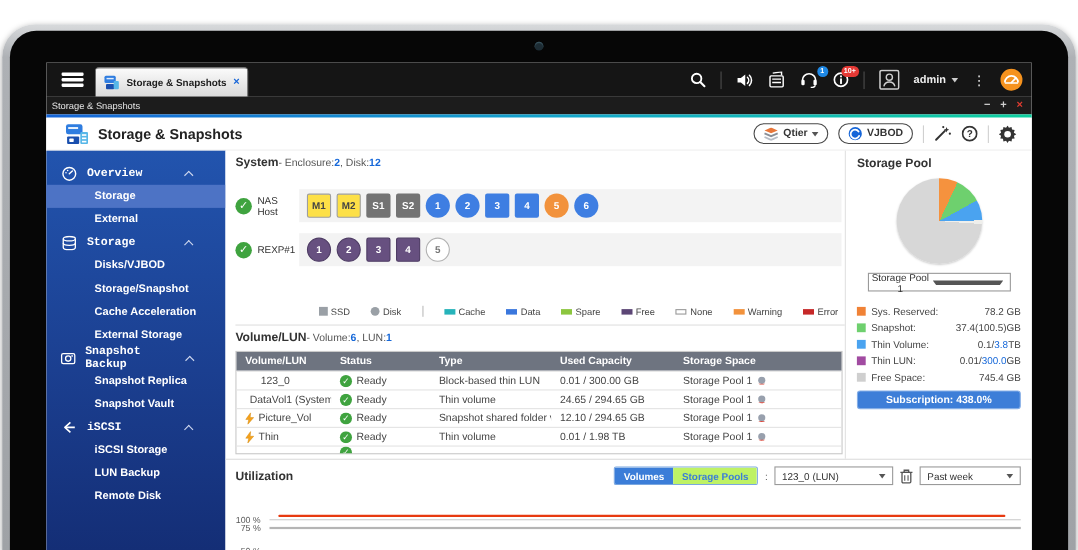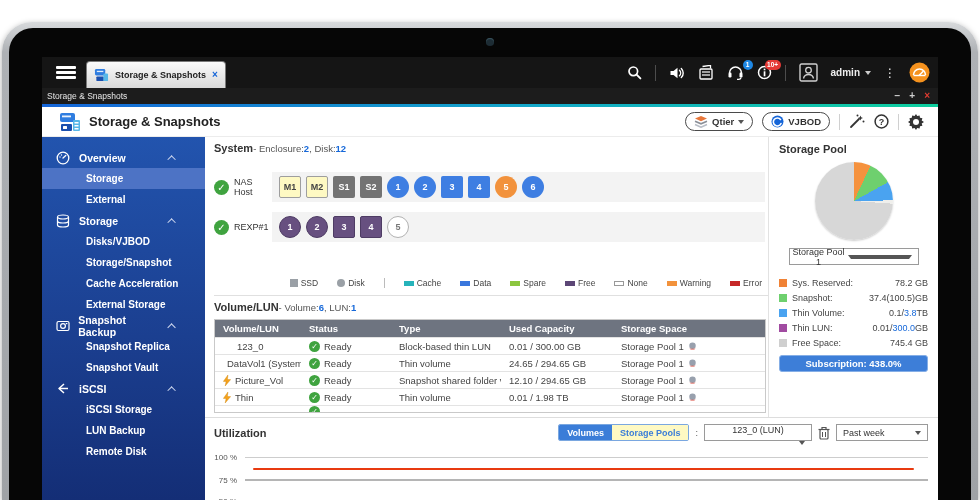--- a/index.html
+++ b/index.html
@@ -60,21 +60,21 @@
   .hsep { width:1px; height:16px; background:#d0d0d0; }
   .hicon { cursor:pointer; display:flex; align-items:center; }
 
   
   .body { position:absolute; left:0; top:80px; width:896px; height:363px; display:flex; }
 
   
   .sidebar { width:163px; height:363px; background:linear-gradient(180deg,#2254ae 0,#1b3f90 55%,#142e76 100%);
     padding-top:10px; flex:none; }
   .nav-group, .nav-item { height:21px; display:flex; align-items:center; color:#fff; cursor:pointer; }
-  .nav-group { padding:0 29px 0 13px; gap:8px; }
+  .nav-group { padding:0 29px 0 13px; gap:8px;font-family:Liberation Mono, monospace; }
   .nav-group .nav-label { font-size:10.5px; font-weight:bold; }
   .nav-item { padding-left:44px; font-size:10px; font-weight:bold; }
   .nav-item.selected { background:#4d73c5; }
   .chev { margin-left:auto; width:6px; height:6px; border-left:1.6px solid #cfd8ef; border-top:1.6px solid #cfd8ef;
     transform:rotate(45deg) translateY(2px); }
   .nav-ico { width:16px; display:flex; justify-content:center; }
 
   
   .content { flex:1; position:relative; background:#fff; }
   .upper { position:absolute; left:0; top:0; width:733px; height:280px; display:flex; }
@@ -92,21 +92,21 @@
   .row-label { width:58px; display:flex; align-items:center; gap:5px; flex:none; }
   .row-label span { font-size:9px; color:#333; }
   .check { border-radius:50%; background:#3fa33f; color:#fff; text-align:center; position:relative; flex:none; }
   .check::after { content:"\2713"; font-weight:bold; }
   .check.big { width:15px; height:15px; font-size:10px; line-height:15px; }
   .check.small { width:11px; height:11px; font-size:8px; line-height:11px; }
   .strip { flex:1; height:30px; background:#f3f3f3; display:flex; align-items:center; gap:5px; padding-left:7px; margin-right:3px; }
   .chip { width:22px; height:22px; font-size:9px; font-weight:bold; display:flex; align-items:center;
     justify-content:center; color:#fff; cursor:pointer; flex:none; }
   .chip.square { border-radius:2px; } .chip.circle { border-radius:50%; }
-  .chip.c-white { background:#fef9c3; border:1px solid #9e9e9e; color:#444; }
+  .chip.c-white { background:#fde047; border:1px solid #9e9e9e; color:#444; }
   .chip.c-teal { background:#737373; }
   .chip.c-blue { background:#3e7ee2; }
   .chip.c-orange { background:#f2923c; }
   .chip.c-purple { background:#675080; border:1.5px solid #4e3c64; }
   .chip.c-none { background:#fff; border:1px solid #b2b2b2; color:#777; }
 
   .legend { display:flex; align-items:center; justify-content:flex-end; gap:19px; margin-top:36px;
     padding-right:6px; font-size:8.5px; color:#444; }
   .legend .li { display:flex; align-items:center; gap:3px; }
   .sw-sq { width:8px; height:8px; background:#9aa0a6; }
@@ -142,27 +142,27 @@
     color:#fff; font-size:9.5px; font-weight:bold; display:flex; align-items:center; justify-content:center; cursor:pointer; }
 
   
   .util { position:absolute; left:0; top:280px; width:733px; height:83px; border-top:1px solid #ddd; }
   .util-head { display:flex; align-items:center; padding:6px 10px 0 9px; }
   .util-title { font-size:11px; font-weight:bold; color:#333; }
   .util-controls { margin-left:auto; display:flex; align-items:center; gap:6px; }
   .seg { display:flex; height:17px; border:1px solid #7aa7e0; border-radius:2px; overflow:hidden; }
   .seg > div { padding:0 8px; font-size:9px; font-weight:bold; display:flex; align-items:center; cursor:pointer; }
   .seg .on { background:#3b7dd8; color:#fff; }
-  .seg .off { background:#fef9c3; color:#3b7dd8; }
+  .seg .off { background:#bef264; color:#3b7dd8; }
   .colon { font-size:9px; color:#555; }
   .usel { height:17px; border:1px solid #9a9a9a; background:#fff; display:flex; align-items:center;
     padding:0 6px; gap:6px; cursor:pointer; }
   .usel span { font-size:9px; color:#333; }
   .usel .caret { border-top-color:#555; margin-left:auto; }
-  .usel.w1 { width:108px;flex-direction:column; } .usel.w2 { width:92px; }
+  .usel.w1 { width:108px; } .usel.w2 { width:92px; }
   .chart { position:relative; margin-top:5px; height:58px; }
   .tickrow { position:absolute; left:0; right:10px; height:10px; display:flex; align-items:center; }
   .tick-label { width:32px; text-align:right; font-size:8px; color:#555; flex:none; }
   .tick-line { flex:1; height:1px; background:#cdcdcd; margin-left:8px; }
   .tick-line.thick { height:2px; background:#b5b5b5; }
   .redline { position:absolute; left:48px; right:24px; height:2px; background:#e83a10; border-radius:1px; }
 </style>
 </head>
 <body>
 
@@ -658,21 +658,21 @@
                     <line x1="4.5" y1="6" x2="4.5" y2="11" stroke="#555" stroke-width="1"></line>
                     <line x1="7.5" y1="6" x2="7.5" y2="11" stroke="#555" stroke-width="1"></line>
                   </svg>
                 <div class="usel w2">
                   <span>Past week</span>
                   <span class="caret"></span>
                 </div>
               </div>
             </div>
             <div class="chart">
-              <div class="tickrow" style="top:6px">
+              <div class="tickrow" style="top:21px">
                 <span class="tick-label">100 %</span>
                 <span class="tick-line"></span>
               </div>
               <div class="redline" style="top:22px"></div>
               <div class="tickrow" style="top:29px">
                 <span class="tick-label">75 %</span>
                 <span class="tick-line thick"></span>
               </div>
               <div class="tickrow" style="top:50px">
                 <span class="tick-label">50 %</span>

